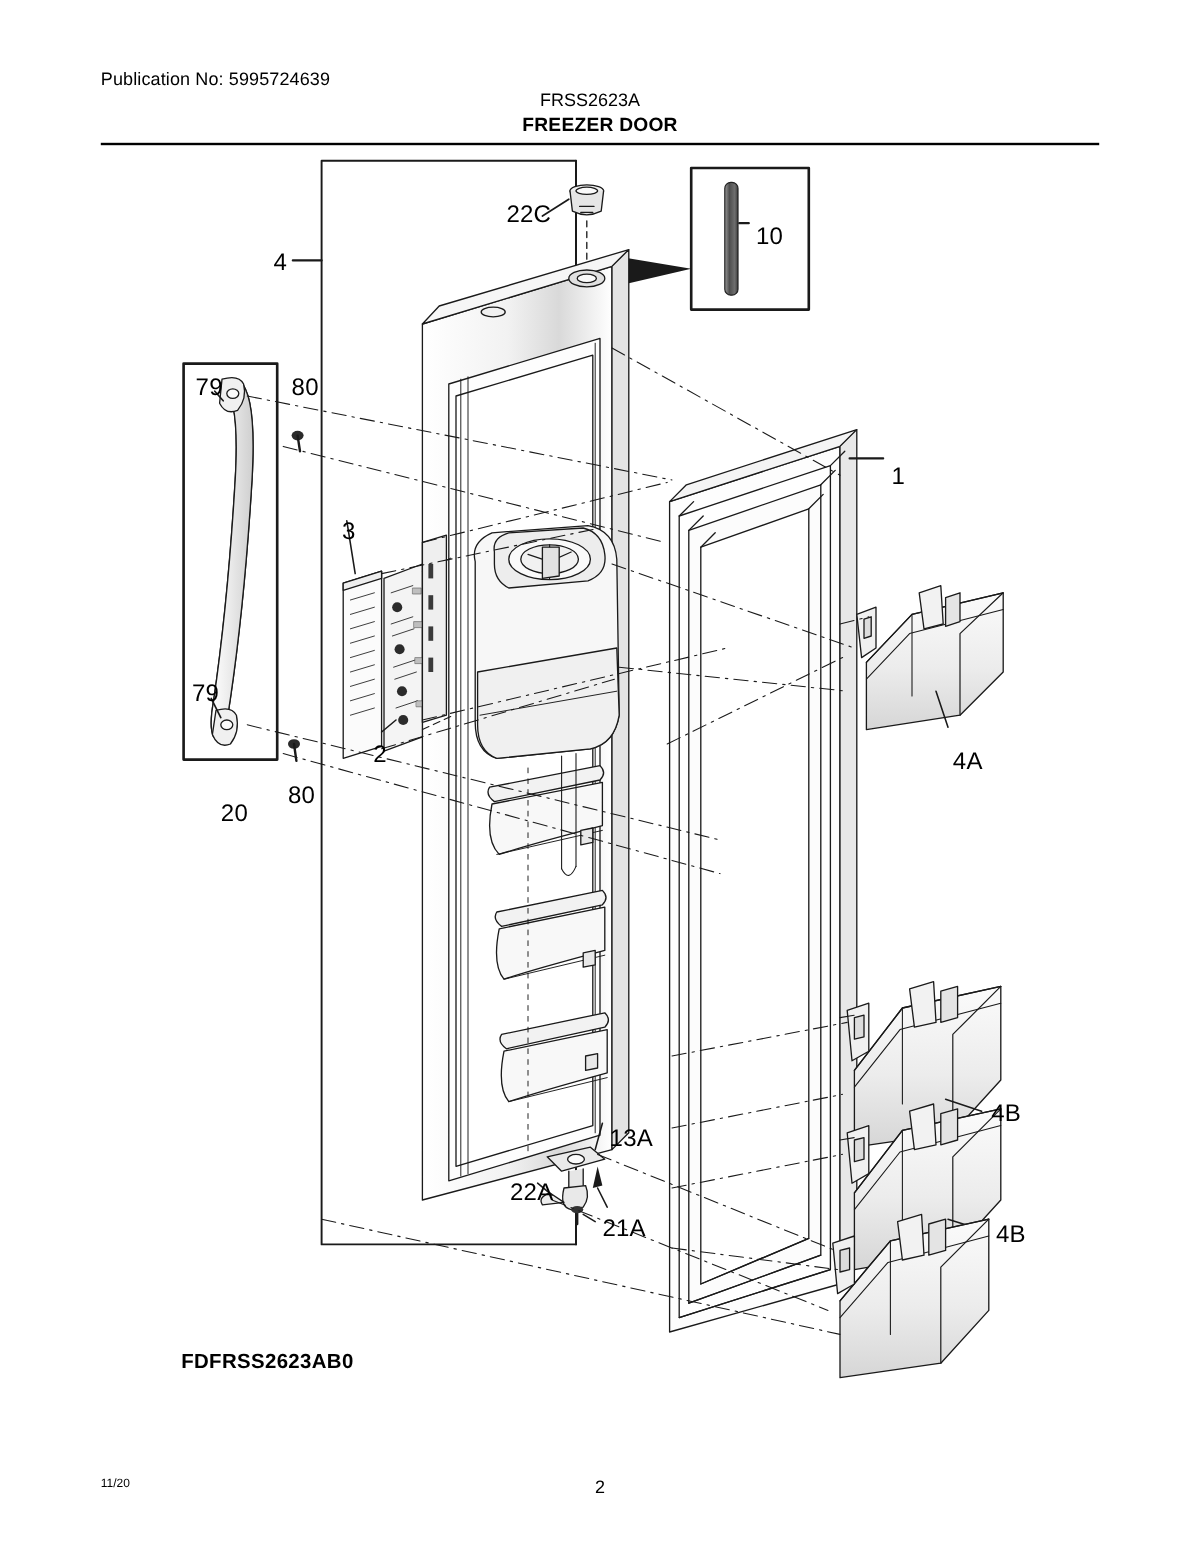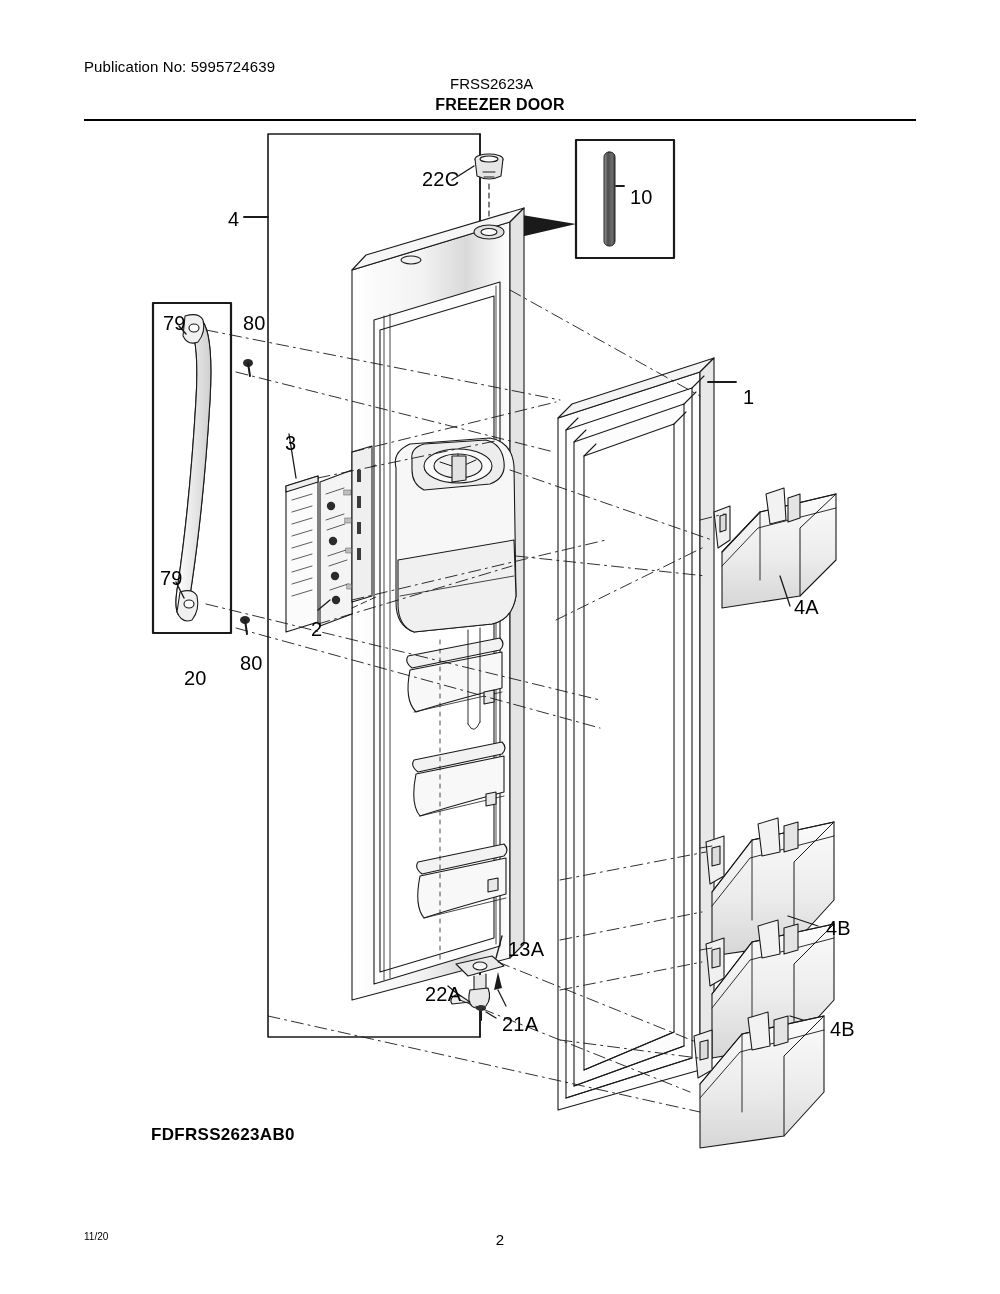--- a/index.html
+++ b/index.html
@@ -392,21 +392,21 @@
   <div class="lbl" style="left:422px;  top:168px;">22C</div>
   <div class="lbl" style="left:630px;  top:186px;">10</div>
   <div class="lbl" style="left:743px;  top:386px;">1</div>
   <div class="lbl" style="left:163px;  top:312px;">79</div>
   <div class="lbl" style="left:243px;  top:312px;">80</div>
   <div class="lbl" style="left:160px;  top:567px;">79</div>
   <div class="lbl" style="left:240px;  top:652px;">80</div>
   <div class="lbl" style="left:184px;  top:667px;">20</div>
   <div class="lbl" style="left:285px;  top:432px;">3</div>
   <div class="lbl" style="left:311px;  top:618px;">2</div>
-  <div class="lbl" style="left:794px;  top:596px;">4A</div>
+  <div class="lbl" style="left:794px;  top:624px;">4A</div>
   <div class="lbl" style="left:826px;  top:917px;">4B</div>
   <div class="lbl" style="left:830px;  top:1018px;">4B</div>
   <div class="lbl" style="left:508px;  top:938px;">13A</div>
   <div class="lbl" style="left:425px;  top:983px;">22A</div>
   <div class="lbl" style="left:502px;  top:1013px;">21A</div>
 
   <div class="model-code">FDFRSS2623AB0</div>
   <div class="ftr-date">11/20</div>
   <div class="ftr-page">2</div>
 

